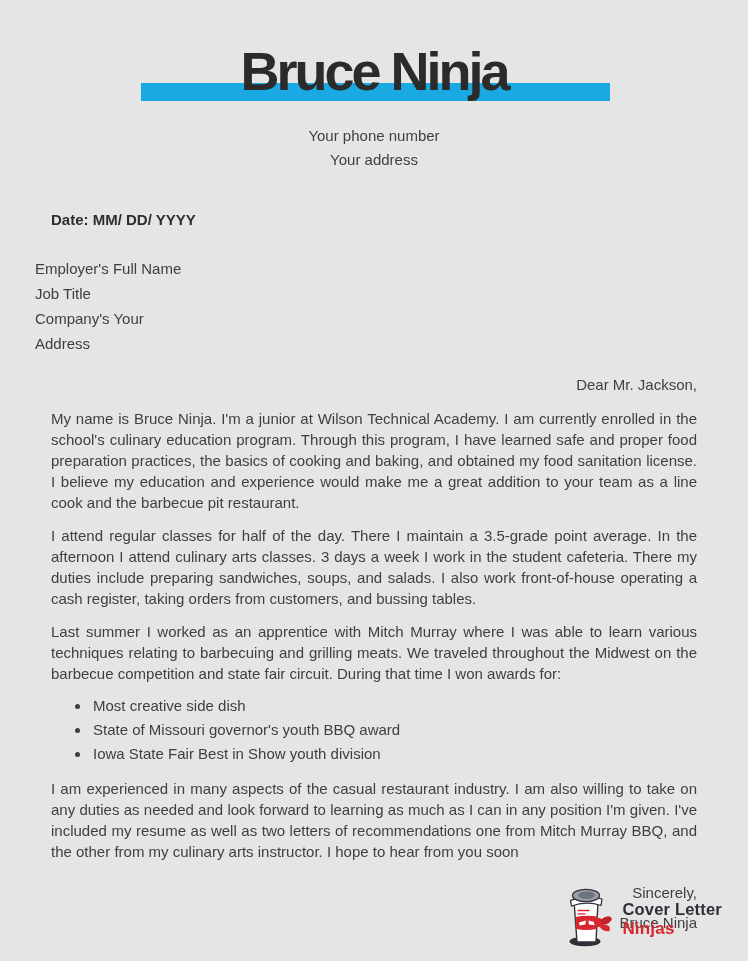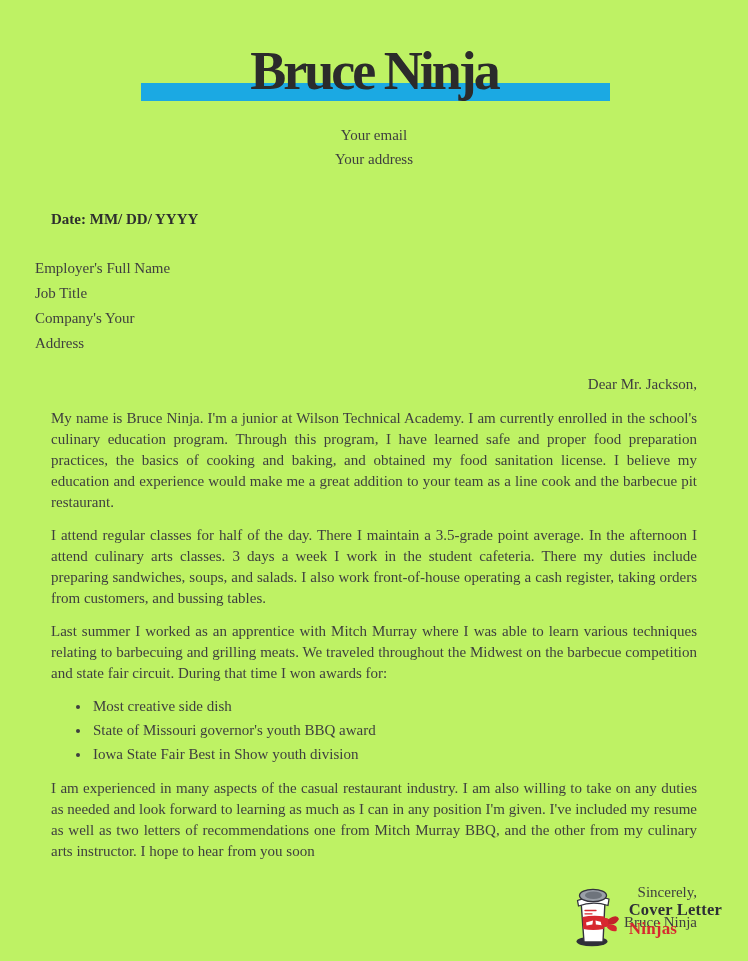--- a/index.html
+++ b/index.html
@@ -1,22 +1,22 @@
 <!DOCTYPE html>
 <html><head>
 <meta charset="utf-8">
 <style>
   html, body { margin: 0; padding: 0; background: #ffffff; }
   .page {
     position: relative;
     width: 748px;
     height: 961px;
-    background: #bef264;
+    background: #e5e5e5;
     overflow: hidden;
-    font-family: Liberation Serif, serif;
+    font-family: Liberation Sans, sans-serif;
     color: #3f3f3f;
   }
 
   
   .header-bar {
     position: absolute;
     left: 141px;
     top: 83px;
     width: 469px;
     height: 18px;
@@ -117,21 +117,21 @@
 </style>
 </head>
 <body>
 
 <div class="page">
 
   <div class="header-bar"></div>
   <h1 class="header-name">Bruce Ninja</h1>
 
   <div class="contact">
-    <div>Your email</div>
+    <div>Your phone number</div>
     <div>Your address</div>
   </div>
 
   <div class="date-line">Date: MM/ DD/ YYYY</div>
 
   <div class="recipient">
     <div>Employer's Full Name</div>
     <div>Job Title</div>
     <div>Company's Your</div>
     <div>Address</div>

